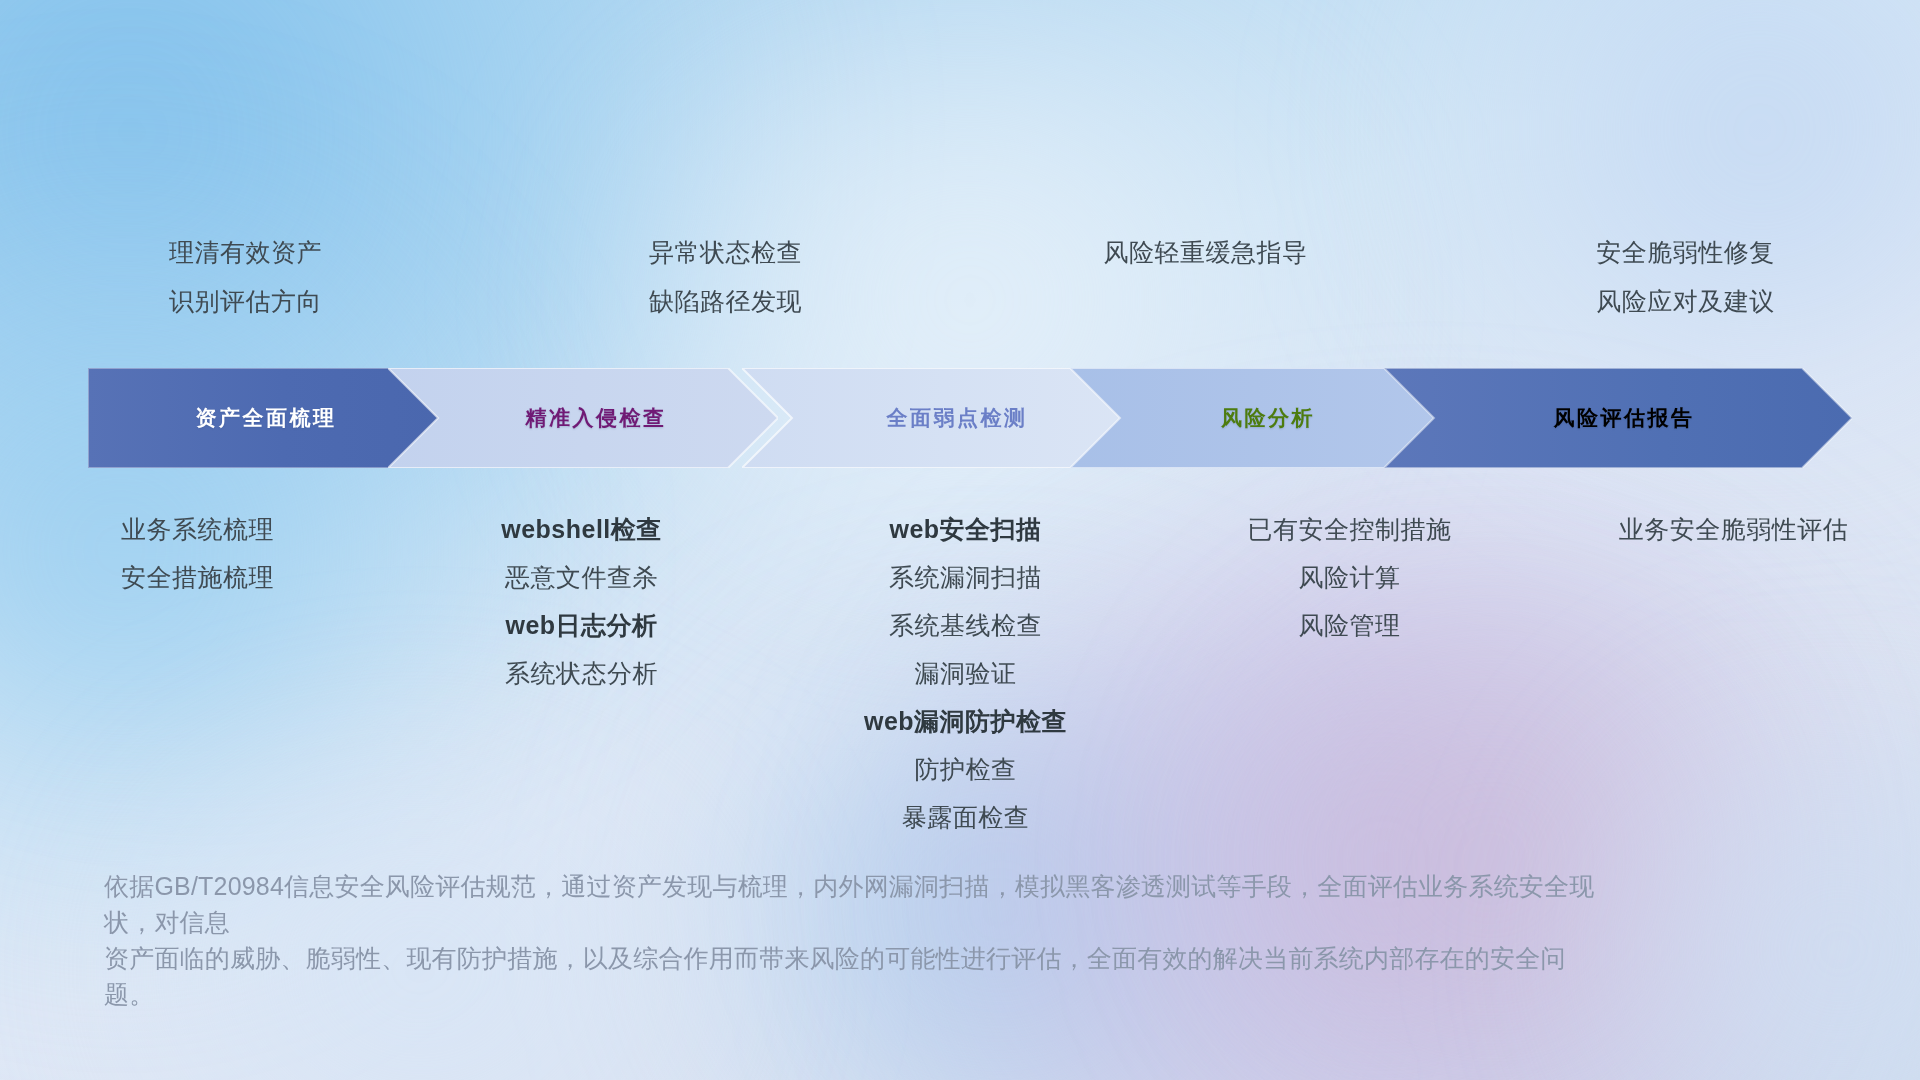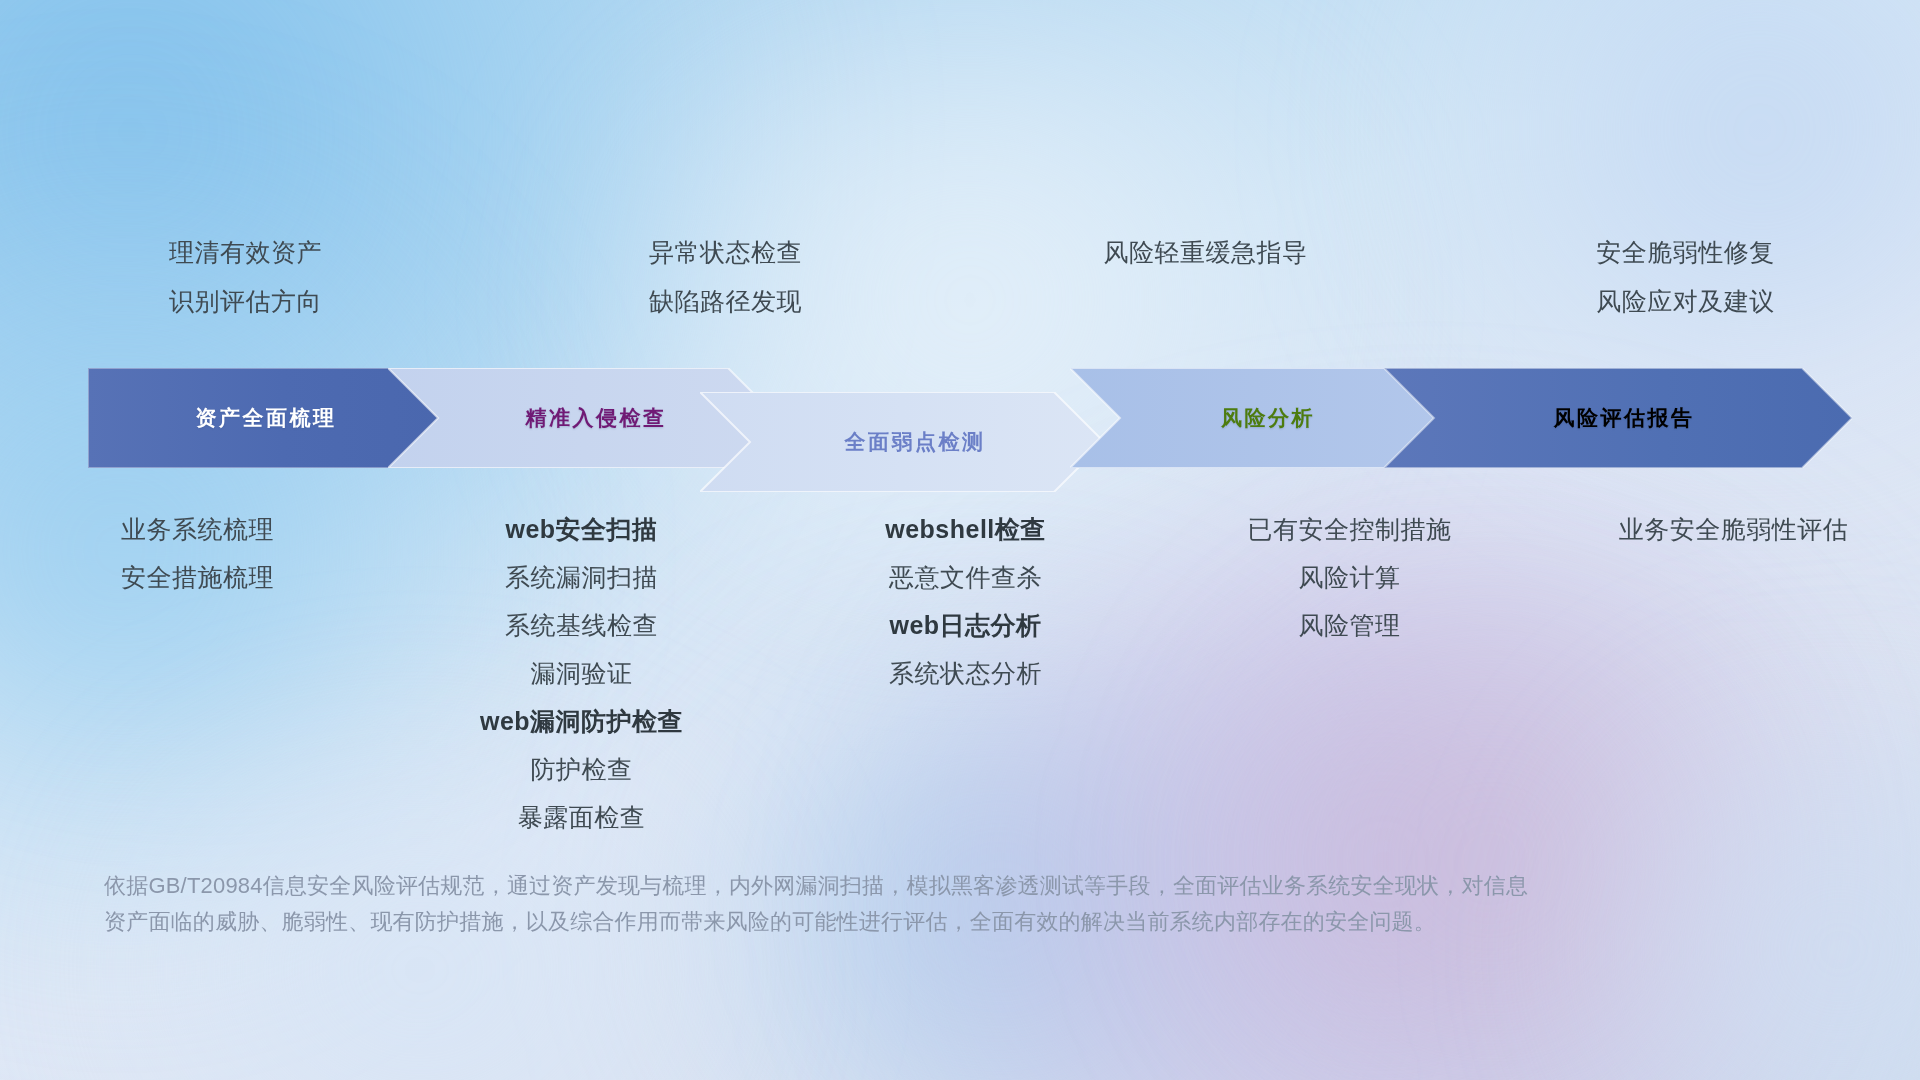--- a/index.html
+++ b/index.html
@@ -77,21 +77,21 @@
     position:relative;z-index:3;
     text-shadow:0 1px 2px rgba(40,60,110,.18);
   }
   .chev .shape{position:absolute;inset:0;z-index:1;}
   .chev .shape svg{display:block;width:100%;height:100%;}
 
   
   #footer{
     position:absolute;left:104px;top:868px;width:1500px;
     color:#8b97ab;
-    font-size:22px;
+    font-size:25px;
     line-height:36px;
     letter-spacing:.2px;
   }
   #footer p{margin:0;}
 </style>
 </head>
 <body>
 
 <div id="bg">
   <div id="bg-base"></div>
@@ -155,21 +155,21 @@
               <stop offset="100%" stop-color="#cdd9f0"></stop>
             </linearGradient>
           </defs>
           <path d="M0,0 L340,0 L390,50 L340,100 L0,100 L50,50 Z" fill="url(#gl2)"></path>
           <path d="M0,0 L340,0 L390,50 L340,100 L0,100 L50,50 Z" fill="none" stroke="rgba(255,255,255,.6)" stroke-width="2"></path>
         </svg>
       </div>
       <span class="label" style="color:#701a75;margin-left:26px;">精准入侵检查</span>
     </div>
 
-    <div class="chev" style="left:612px;width:404px;margin-top:24px;">
+    <div class="chev" style="left:654px;width:404px;">
       <div class="shape">
         <svg viewBox="0 0 404 100" preserveAspectRatio="none">
           <defs>
             <linearGradient id="gl3" x1="0" y1="0" x2="1" y2="0">
               <stop offset="0%" stop-color="#cfdcf2"></stop>
               <stop offset="50%" stop-color="#d5e1f4"></stop>
               <stop offset="100%" stop-color="#dbe5f5"></stop>
             </linearGradient>
           </defs>
           <path d="M0,0 L354,0 L404,50 L354,100 L0,100 L50,50 Z" fill="url(#gl3)"></path>
@@ -212,40 +212,40 @@
       </div>
       <span class="label" style="color:#000000;margin-left:12px;">风险评估报告</span>
     </div>
   </div>
 
   <div class="row-bottom">
 
     <div class="col">
       <div class="item">业务系统梳理</div>
       <div class="item">安全措施梳理</div>
+    </div>
+
+    <div class="col">
+      <div class="item strong">webshell检查</div>
+      <div class="item">恶意文件查杀</div>
+      <div class="item strong">web日志分析</div>
+      <div class="item">系统状态分析</div>
     </div>
 
     <div class="col">
       <div class="item strong">web安全扫描</div>
       <div class="item">系统漏洞扫描</div>
       <div class="item">系统基线检查</div>
       <div class="item">漏洞验证</div>
       <div class="item strong">web漏洞防护检查</div>
       <div class="item">防护检查</div>
       <div class="item">暴露面检查</div>
     </div>
 
     <div class="col">
-      <div class="item strong">webshell检查</div>
-      <div class="item">恶意文件查杀</div>
-      <div class="item strong">web日志分析</div>
-      <div class="item">系统状态分析</div>
-    </div>
-
-    <div class="col">
       <div class="item">已有安全控制措施</div>
       <div class="item">风险计算</div>
       <div class="item">风险管理</div>
     </div>
 
     <div class="col">
       <div class="item">业务安全脆弱性评估</div>
     </div>
   </div>
 

